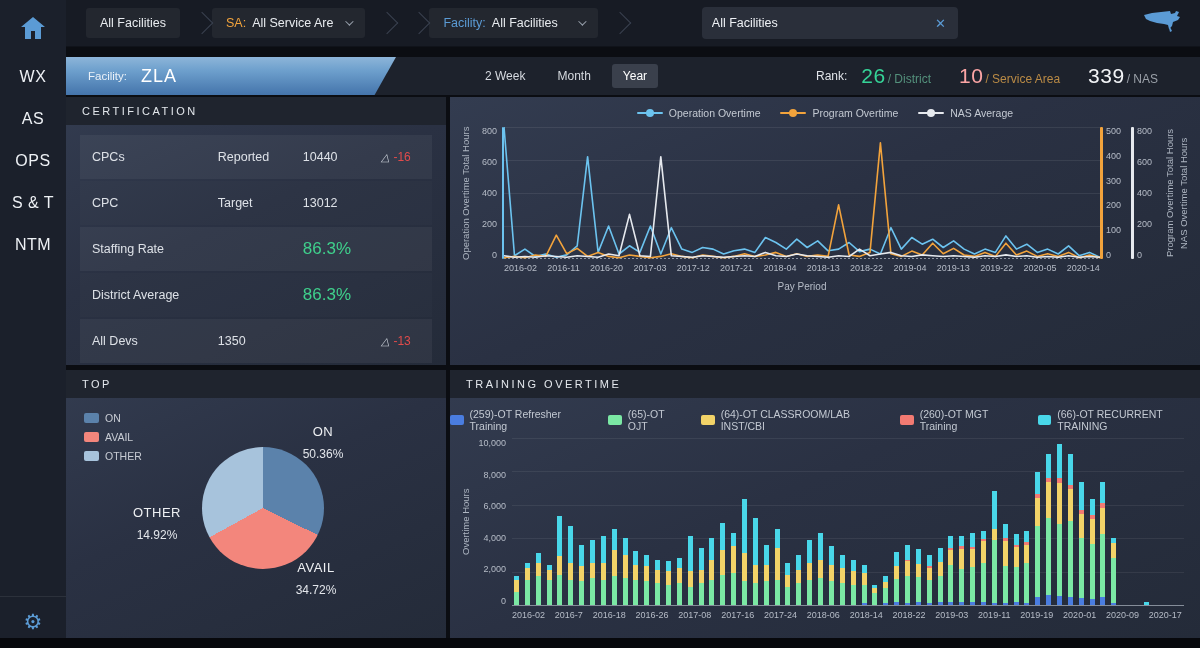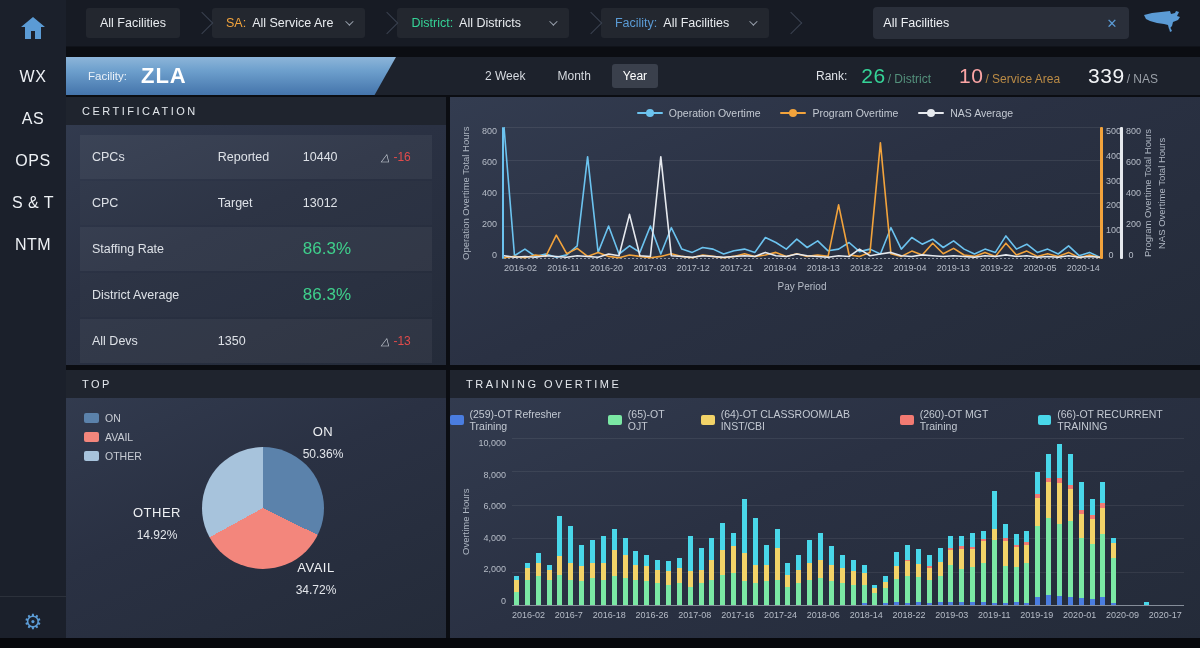--- a/index.html
+++ b/index.html
@@ -23,21 +23,21 @@
   .caret{width:6px;height:6px;border-right:1.5px solid #9aa2ae;border-bottom:1.5px solid #9aa2ae;transform:rotate(45deg) translateY(-2px);margin-left:6px}
   .searchbox{margin-left:72px;width:256px;height:32px;background:#2a2f3a;border-radius:4px;display:flex;align-items:center;padding:0 10px}
   .searchbox input{flex:1;background:transparent;border:none;outline:none;color:#eef1f5;font-size:12.5px;font-family:"Liberation Sans",sans-serif}
   .clear-x{color:#5b9bd5;font-size:13px;cursor:pointer;padding:2px}
   .map-wrap{margin-left:auto;margin-right:18px;cursor:pointer}
 
   
   .facbar{position:absolute;left:66px;top:57px;width:1134px;height:38px;background:#1d222c;display:flex;align-items:center}
   .banner{width:330px;height:38px;clip-path:polygon(0 0,100% 0,93.5% 100%,0 100%);background:linear-gradient(180deg,#8db5d9 0%,#6ea0cd 35%,#4474ab 100%);display:flex;align-items:center;padding-left:22px;gap:14px}
   .banner .flab{font-size:11.5px;color:#eaf1f8}
-  .banner .fval{font-size:22px;color:#fff;letter-spacing:1px;font-weight:700}
+  .banner .fval{font-size:18px;color:#fff;letter-spacing:1px;font-weight:400}
   .tabs{display:flex;align-items:center;gap:10px;margin-left:78px;font-size:12px;color:#d5d9df}
   .tab{padding:5px 11px;border-radius:3px;cursor:pointer}
   .tab.active{background:#3a404c;color:#fff}
   .rank{margin-left:auto;margin-right:42px;display:flex;align-items:center;gap:8px;font-size:12px}
   .rank .rlab{color:#dfe3e8;margin-right:6px}
   .rnum{font-size:21px;font-weight:400;letter-spacing:.5px}
   .runit{font-size:12px;margin-right:20px;margin-left:2px}
   .rank-green .rnum{color:#35d397}.rank-green .runit{color:#54917c}
   .rank-orange .rnum{color:#fca5a5}.rank-orange .runit{color:#b98a45}
   .rank-white .rnum{color:#f2f4f7}.rank-white .runit{color:#9aa0a8}
@@ -64,21 +64,21 @@
   .litem{display:flex;align-items:center;gap:6px;cursor:pointer}
   .lmark{position:relative;width:26px;height:2px;border-radius:1px}
   .lmark i{position:absolute;left:50%;top:50%;width:8px;height:8px;border-radius:50%;transform:translate(-50%,-50%)}
   .lswatch{width:15px;height:10px;border-radius:2px}
 
   
   .ot-row{display:flex;align-items:stretch;height:132px;margin-top:8px;padding-left:8px}
   .rotlab{writing-mode:vertical-rl;transform:rotate(180deg);font-size:9.5px;color:#aeb6c2;display:flex;align-items:center;justify-content:center;width:14px;white-space:nowrap}
   .ticks{display:flex;flex-direction:column;justify-content:space-between;font-size:9px;color:#b6bcc7;width:30px;text-align:right;padding-right:5px}
   .ticks span{line-height:8px}
-  .ticks.narrow{width:17px;text-align:center;padding:0 4px 0 3px}
+  .ticks.narrow{width:28px;text-align:left;padding:0 4px 0 3px}
   .axisbar{width:2px;border-radius:1px}
   .axisbar.w3{width:3px}
   .ot-xlabels{display:flex;justify-content:space-between;margin-left:54px;width:596px;font-size:9px;color:#b6bcc7;margin-top:4px}
   .ot-xtitle{margin-left:54px;width:596px;text-align:center;font-size:10px;color:#b6bcc7;margin-top:8px}
 
   
   .top-legend{position:absolute;left:18px;top:14px;display:flex;flex-direction:column;gap:7px;font-size:10.5px;color:#c8ccd4}
   .pie{position:absolute;left:136px;top:49px;width:122px;height:122px;border-radius:50%}
   .pielab{position:absolute;width:90px;text-align:center;color:#eef0f3}
   .pielab .pname{font-size:13px;letter-spacing:.5px}
@@ -122,25 +122,20 @@
     <div class="chip">
       <span>All Facilities</span>
     </div>
     <span class="bc-sep" style="margin-left:14px"></span>
     <div class="chip">
       <span class="pfx" style="color:#f2a33c">SA:</span>
       <span>All Service Are</span>
       <span class="caret"></span>
     </div>
     <span class="bc-sep" style="margin-left:14px"></span>
-    <div class="chip">
-      <span class="pfx" style="color:#35d397">District:</span>
-      <span>All Districts</span>
-      <span class="caret" style="margin-left:22px"></span>
-    </div>
     <span class="bc-sep" style="margin-left:14px"></span>
     <div class="chip">
       <span class="pfx" style="color:#5b9bd5">Facility:</span>
       <span>All Facilities</span>
       <span class="caret" style="margin-left:14px"></span>
     </div>
     <span class="bc-sep" style="margin-left:14px"></span>
     <div class="searchbox">
       <input type="text" value="All Facilities" style="">
       <span class="clear-x">✕</span>

